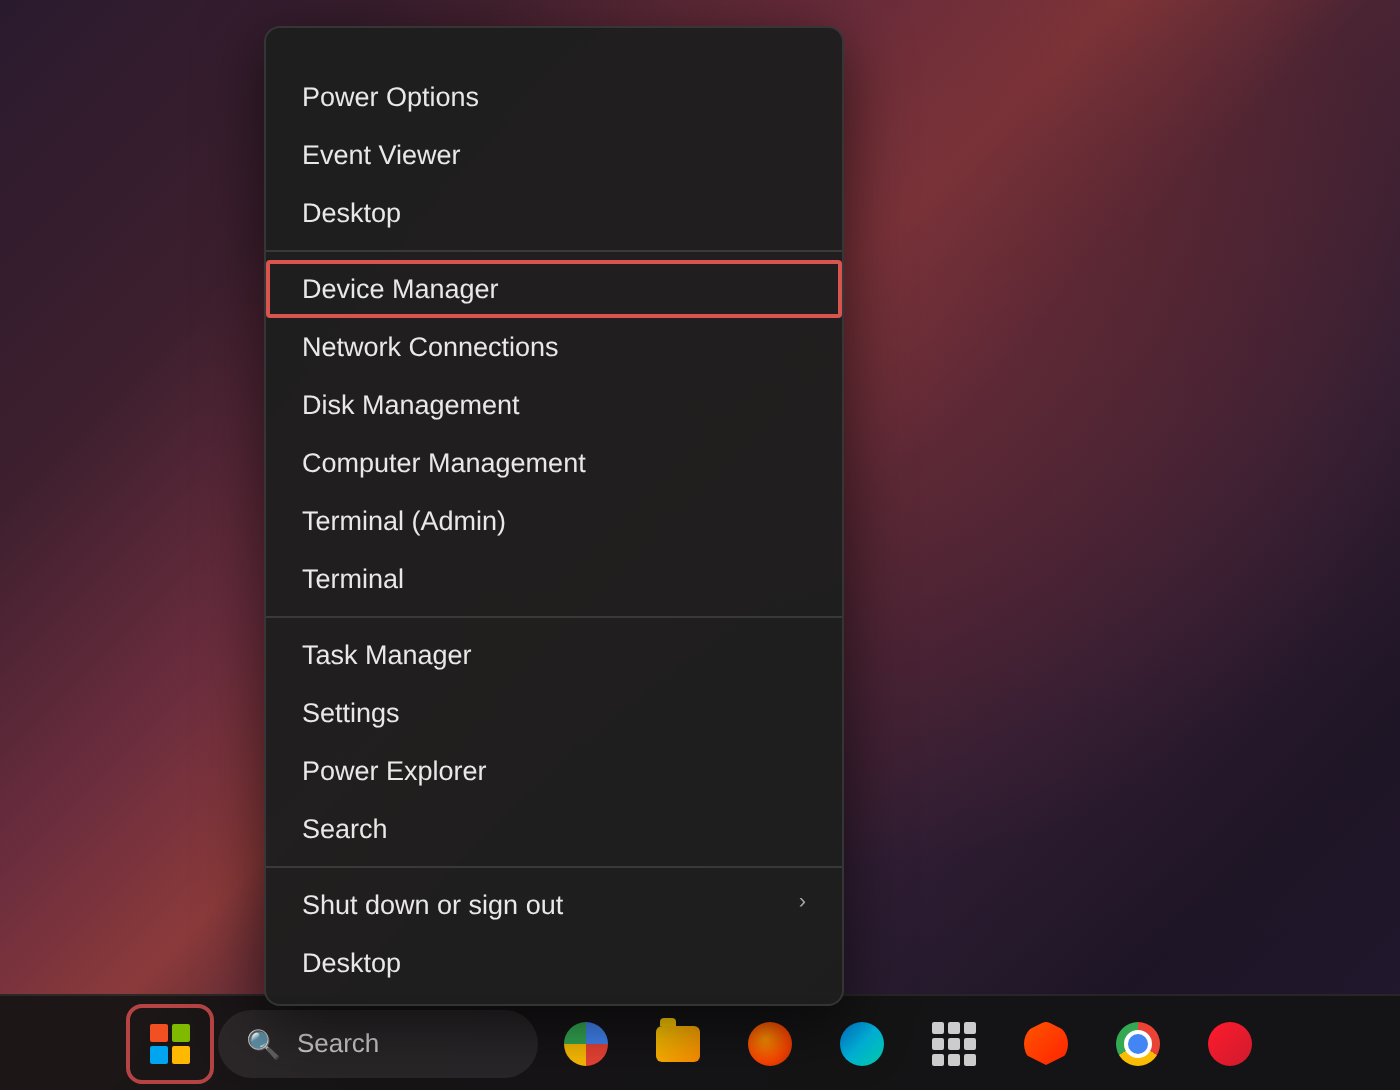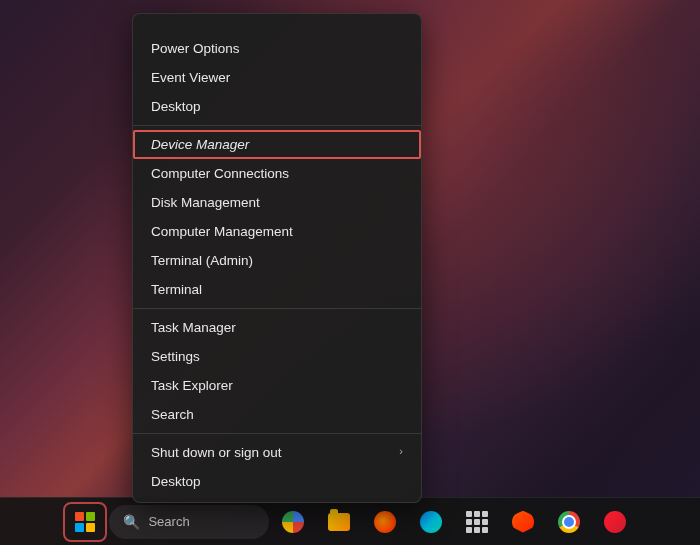--- a/index.html
+++ b/index.html
@@ -49,21 +49,20 @@
       color: #e8e8e8;
       font-size: 13.5px;
       cursor: pointer;
       user-select: none;
     }
 
     .menu-item.highlighted {
       outline: 2px solid #d9534f;
       outline-offset: -2px;
       border-radius: 2px;
-      font-style: italic;
     }
 
     .menu-item .arrow {
       font-size: 11px;
       color: #aaa;
     }
 
     .menu-divider {
       height: 1px;
       background: rgba(255,255,255,0.12);
@@ -251,21 +250,21 @@
       <span>Event Viewer</span>
     </div>
     <div class="menu-item">
       <span>Desktop</span>
     </div>
     <div class="menu-divider"></div>
     <div class="menu-item highlighted">
       <span>Device Manager</span>
     </div>
     <div class="menu-item">
-      <span>Computer Connections</span>
+      <span>Network Connections</span>
     </div>
     <div class="menu-item">
       <span>Disk Management</span>
     </div>
     <div class="menu-item">
       <span>Computer Management</span>
     </div>
     <div class="menu-item">
       <span>Terminal (Admin)</span>
     </div>
@@ -273,21 +272,21 @@
       <span>Terminal</span>
     </div>
     <div class="menu-divider"></div>
     <div class="menu-item">
       <span>Task Manager</span>
     </div>
     <div class="menu-item">
       <span>Settings</span>
     </div>
     <div class="menu-item">
-      <span>Task Explorer</span>
+      <span>Power Explorer</span>
     </div>
     <div class="menu-item">
       <span>Search</span>
     </div>
     <div class="menu-divider"></div>
     <div class="menu-item">
       <span>Shut down or sign out</span>
       <span class="arrow">›</span>
     </div>
     <div class="menu-item">

